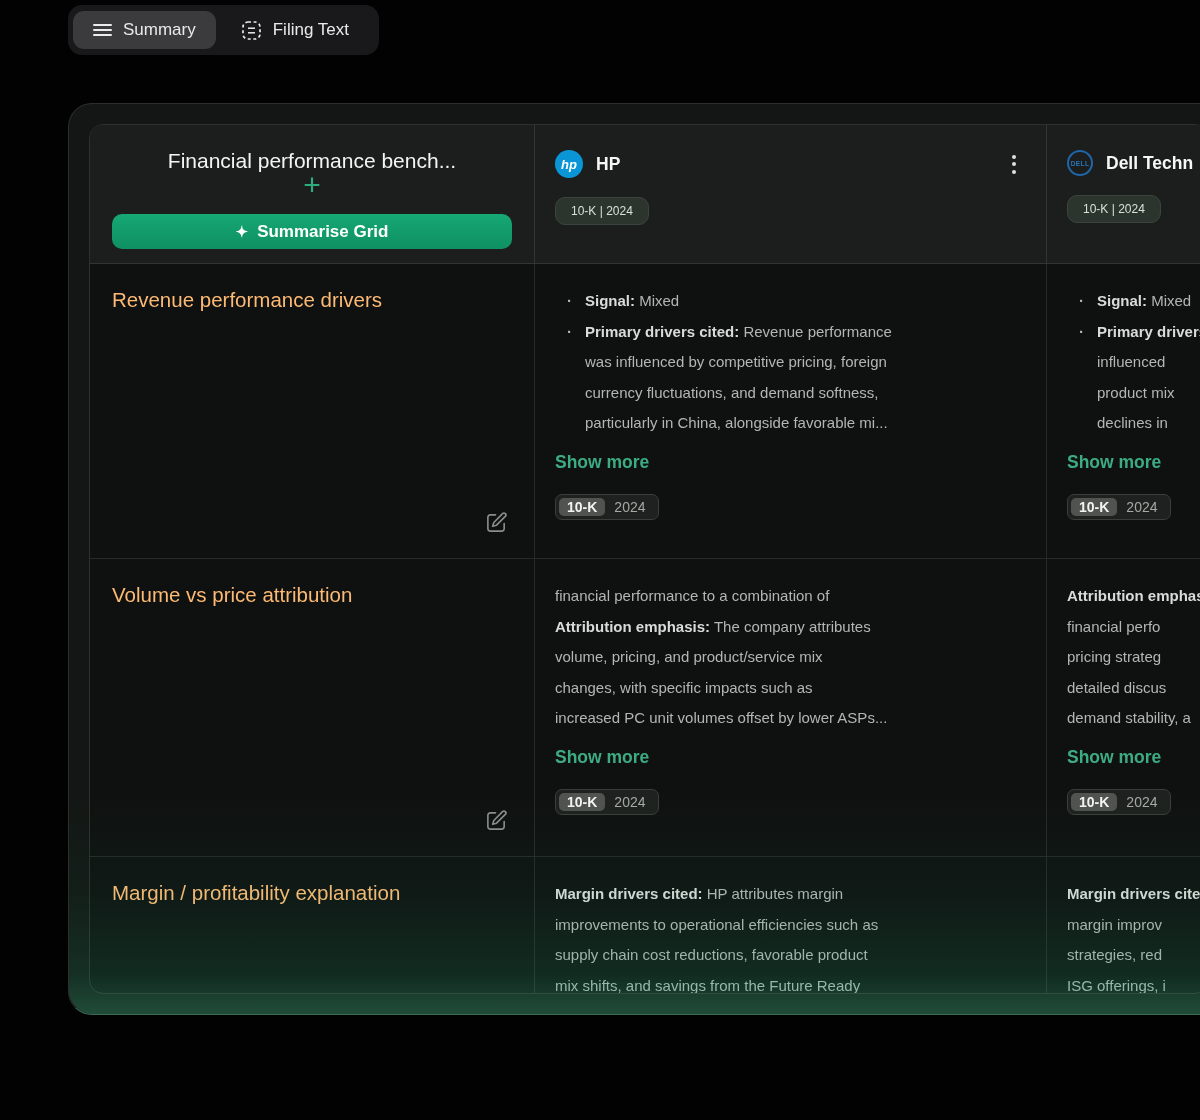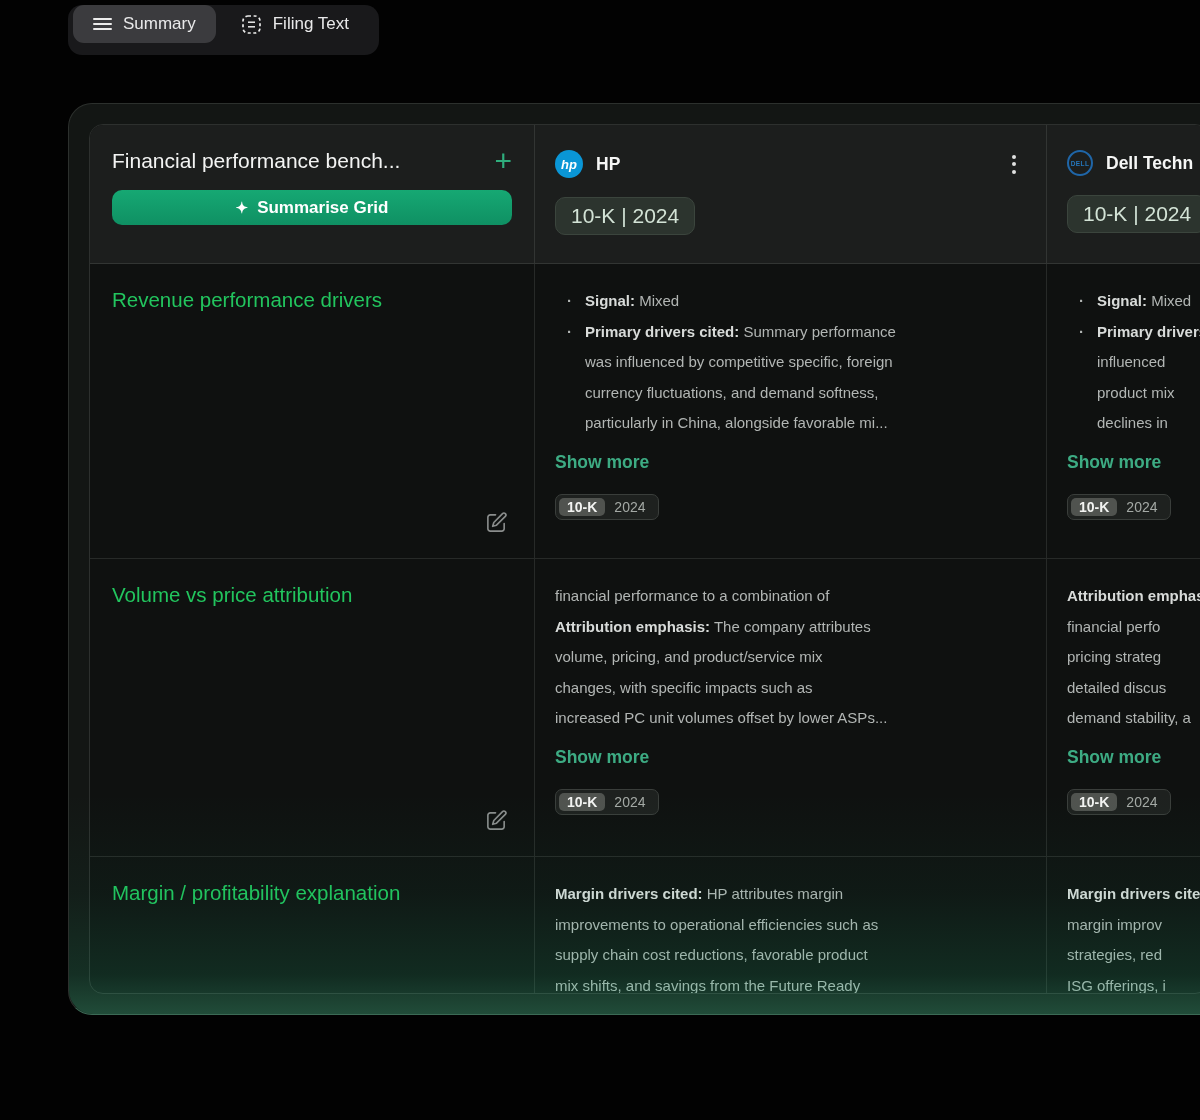--- a/index.html
+++ b/index.html
@@ -2,21 +2,21 @@
 <html><head>
 <meta charset="utf-8">
 <style>
   * { margin:0; padding:0; box-sizing:border-box; }
   html,body { width:1200px; height:1120px; background:#020202; overflow:hidden;
               font-family:"Liberation Sans", sans-serif; }
   body { position:relative; }
 
   
   .tabbar { position:absolute; left:68px; top:5px; height:50px; background:#19191b;
-            border-radius:14px; display:flex; padding:0 10px 0 5px; gap:5px; }
+            border-radius:14px; display:flex; align-items:center; padding:0 10px 0 5px; gap:5px; }
   .tab { display:flex; align-items:center; gap:11px; padding:0 20px; height:38px;
          border-radius:11px; color:#e9e9ea; font-size:17px; font-weight:500; cursor:default; }
   .tab.active { background:#3b3b3e; }
   .tab svg { display:block; }
 
   
   .card { position:absolute; left:68px; top:103px; width:1160px; height:912px;
           background:#131614; border:1px solid #2c302d; border-bottom-color:#3c6а55;
           border-bottom:1px solid #3c6a55; border-radius:24px; }
   .card::after { content:""; position:absolute; left:0; right:0; bottom:0; height:220px;
@@ -29,21 +29,21 @@
   .panel { position:absolute; left:20px; top:20px; width:1120px; height:870px;
            border:1px solid #2d302e; border-radius:14px; overflow:hidden; background:#0f1110;
            display:grid; grid-template-columns:445px 512px 512px;
            grid-template-rows:139px 295px 298px 1fr; }
   .cell { border-right:1px solid #272a28; border-bottom:1px solid #272a28; position:relative; }
   .cell.hdr { background:#1c1e1d; border-right-color:#323533; border-bottom-color:#323533; }
   .cell.last-row { border-bottom:none; }
 
   
   .hdr-left { padding:24px 22px 0 22px; }
-  .title-row { display:flex; align-items:center; justify-content:space-between; }
+  .title-row { display:flex; align-items:center; justify-content:space-between;flex-direction:column; }
   .grid-title { color:#f3f4f3; font-size:21px; font-weight:500; white-space:nowrap; }
   .plus-btn { color:#2fae7d; font-size:30px; font-weight:300; line-height:24px; cursor:default; }
   .summarise-btn { margin-top:17px; height:35px; width:100%; border:none; border-radius:10px;
         background:linear-gradient(180deg,#16a873,#0f9063); color:#fff; font-size:17px;
         font-weight:600; display:flex; align-items:center; justify-content:center; gap:9px;
         font-family:"Liberation Sans", sans-serif; cursor:default; }
   .sparkle { font-size:15px; }
 
   
   .hdr-co { padding:25px 20px 0 20px; }
@@ -53,25 +53,25 @@
              font-style:italic; font-weight:700; font-size:13px; display:flex;
              align-items:center; justify-content:center; flex:none; }
   .dell-logo { width:26px; height:26px; border-radius:50%; border:2px solid #1f66a8;
              color:#2577bd; font-size:6.5px; font-weight:700; letter-spacing:.4px;
              display:flex; align-items:center; justify-content:center; flex:none; }
   .kebab { margin-left:auto; margin-right:6px; display:flex; flex-direction:column; gap:3.5px;
            padding:4px; cursor:default; }
   .kebab i { width:4px; height:4px; border-radius:50%; background:#dfe1e0; }
   .filing-pill { display:inline-block; margin-top:19px; background:#2c342e;
            border:1px solid #3b453d; border-radius:10px; padding:6px 15px;
-           color:#d3e3d6; font-size:21px; font-weight:500; }
+           color:#d3e3d6; font-size:12px; font-weight:500; }
 
   
   .label-cell { padding:24px 22px; }
-  .row-label { color:#22c55e; font-size:20.5px; font-weight:400; }
+  .row-label { color:#fdba74; font-size:20.5px; font-weight:400; }
   .edit-btn { position:absolute; right:26px; bottom:24px; background:none; border:none;
               cursor:default; line-height:0; }
 
   
   .content-cell { padding:22px 16px 0 20px; }
   .line { white-space:nowrap; font-size:15px; line-height:30.5px; color:#b2b6b4; }
   .line .b { font-weight:700; color:#d8dbd9; }
   .line.bullet { padding-left:30px; position:relative; }
   .line.bullet::before { content:"\00B7"; position:absolute; left:12px; color:#b2b6b4;
                          font-weight:700; }
@@ -153,22 +153,22 @@
       <button class="edit-btn">
         <svg width="23" height="23" viewBox="0 0 24 24" fill="none" stroke="#8a8d8c" stroke-width="1.7" stroke-linecap="round" stroke-linejoin="round">
             <path d="M11 4H5.5A2.5 2.5 0 0 0 3 6.5v12A2.5 2.5 0 0 0 5.5 21h12a2.5 2.5 0 0 0 2.5-2.5V13"></path>
             <path d="M18.3 2.7a2.05 2.05 0 0 1 2.9 2.9L12 14.8 8 16l1.2-4L18.3 2.7z"></path>
           </svg>
       </button>
     </div>
 
     <div class="cell content-cell">
       <div class="line bullet"><span class="b">Signal:</span><span> Mixed</span></div>
-      <div class="line bullet"><span class="b">Primary drivers cited:</span><span> Summary performance</span></div>
-      <div class="line cont"><span>was influenced by competitive specific, foreign</span></div>
+      <div class="line bullet"><span class="b">Primary drivers cited:</span><span> Revenue performance</span></div>
+      <div class="line cont"><span>was influenced by competitive pricing, foreign</span></div>
       <div class="line cont"><span>currency fluctuations, and demand softness,</span></div>
       <div class="line cont"><span>particularly in China, alongside favorable mi...</span></div>
       <span class="show-more">Show more</span>
       <div class="badge-row"><span class="minibadge">
             <span class="form">10-K</span>
             <span class="year">2024</span>
           </span></div>
     </div>
 
     <div class="cell content-cell">

